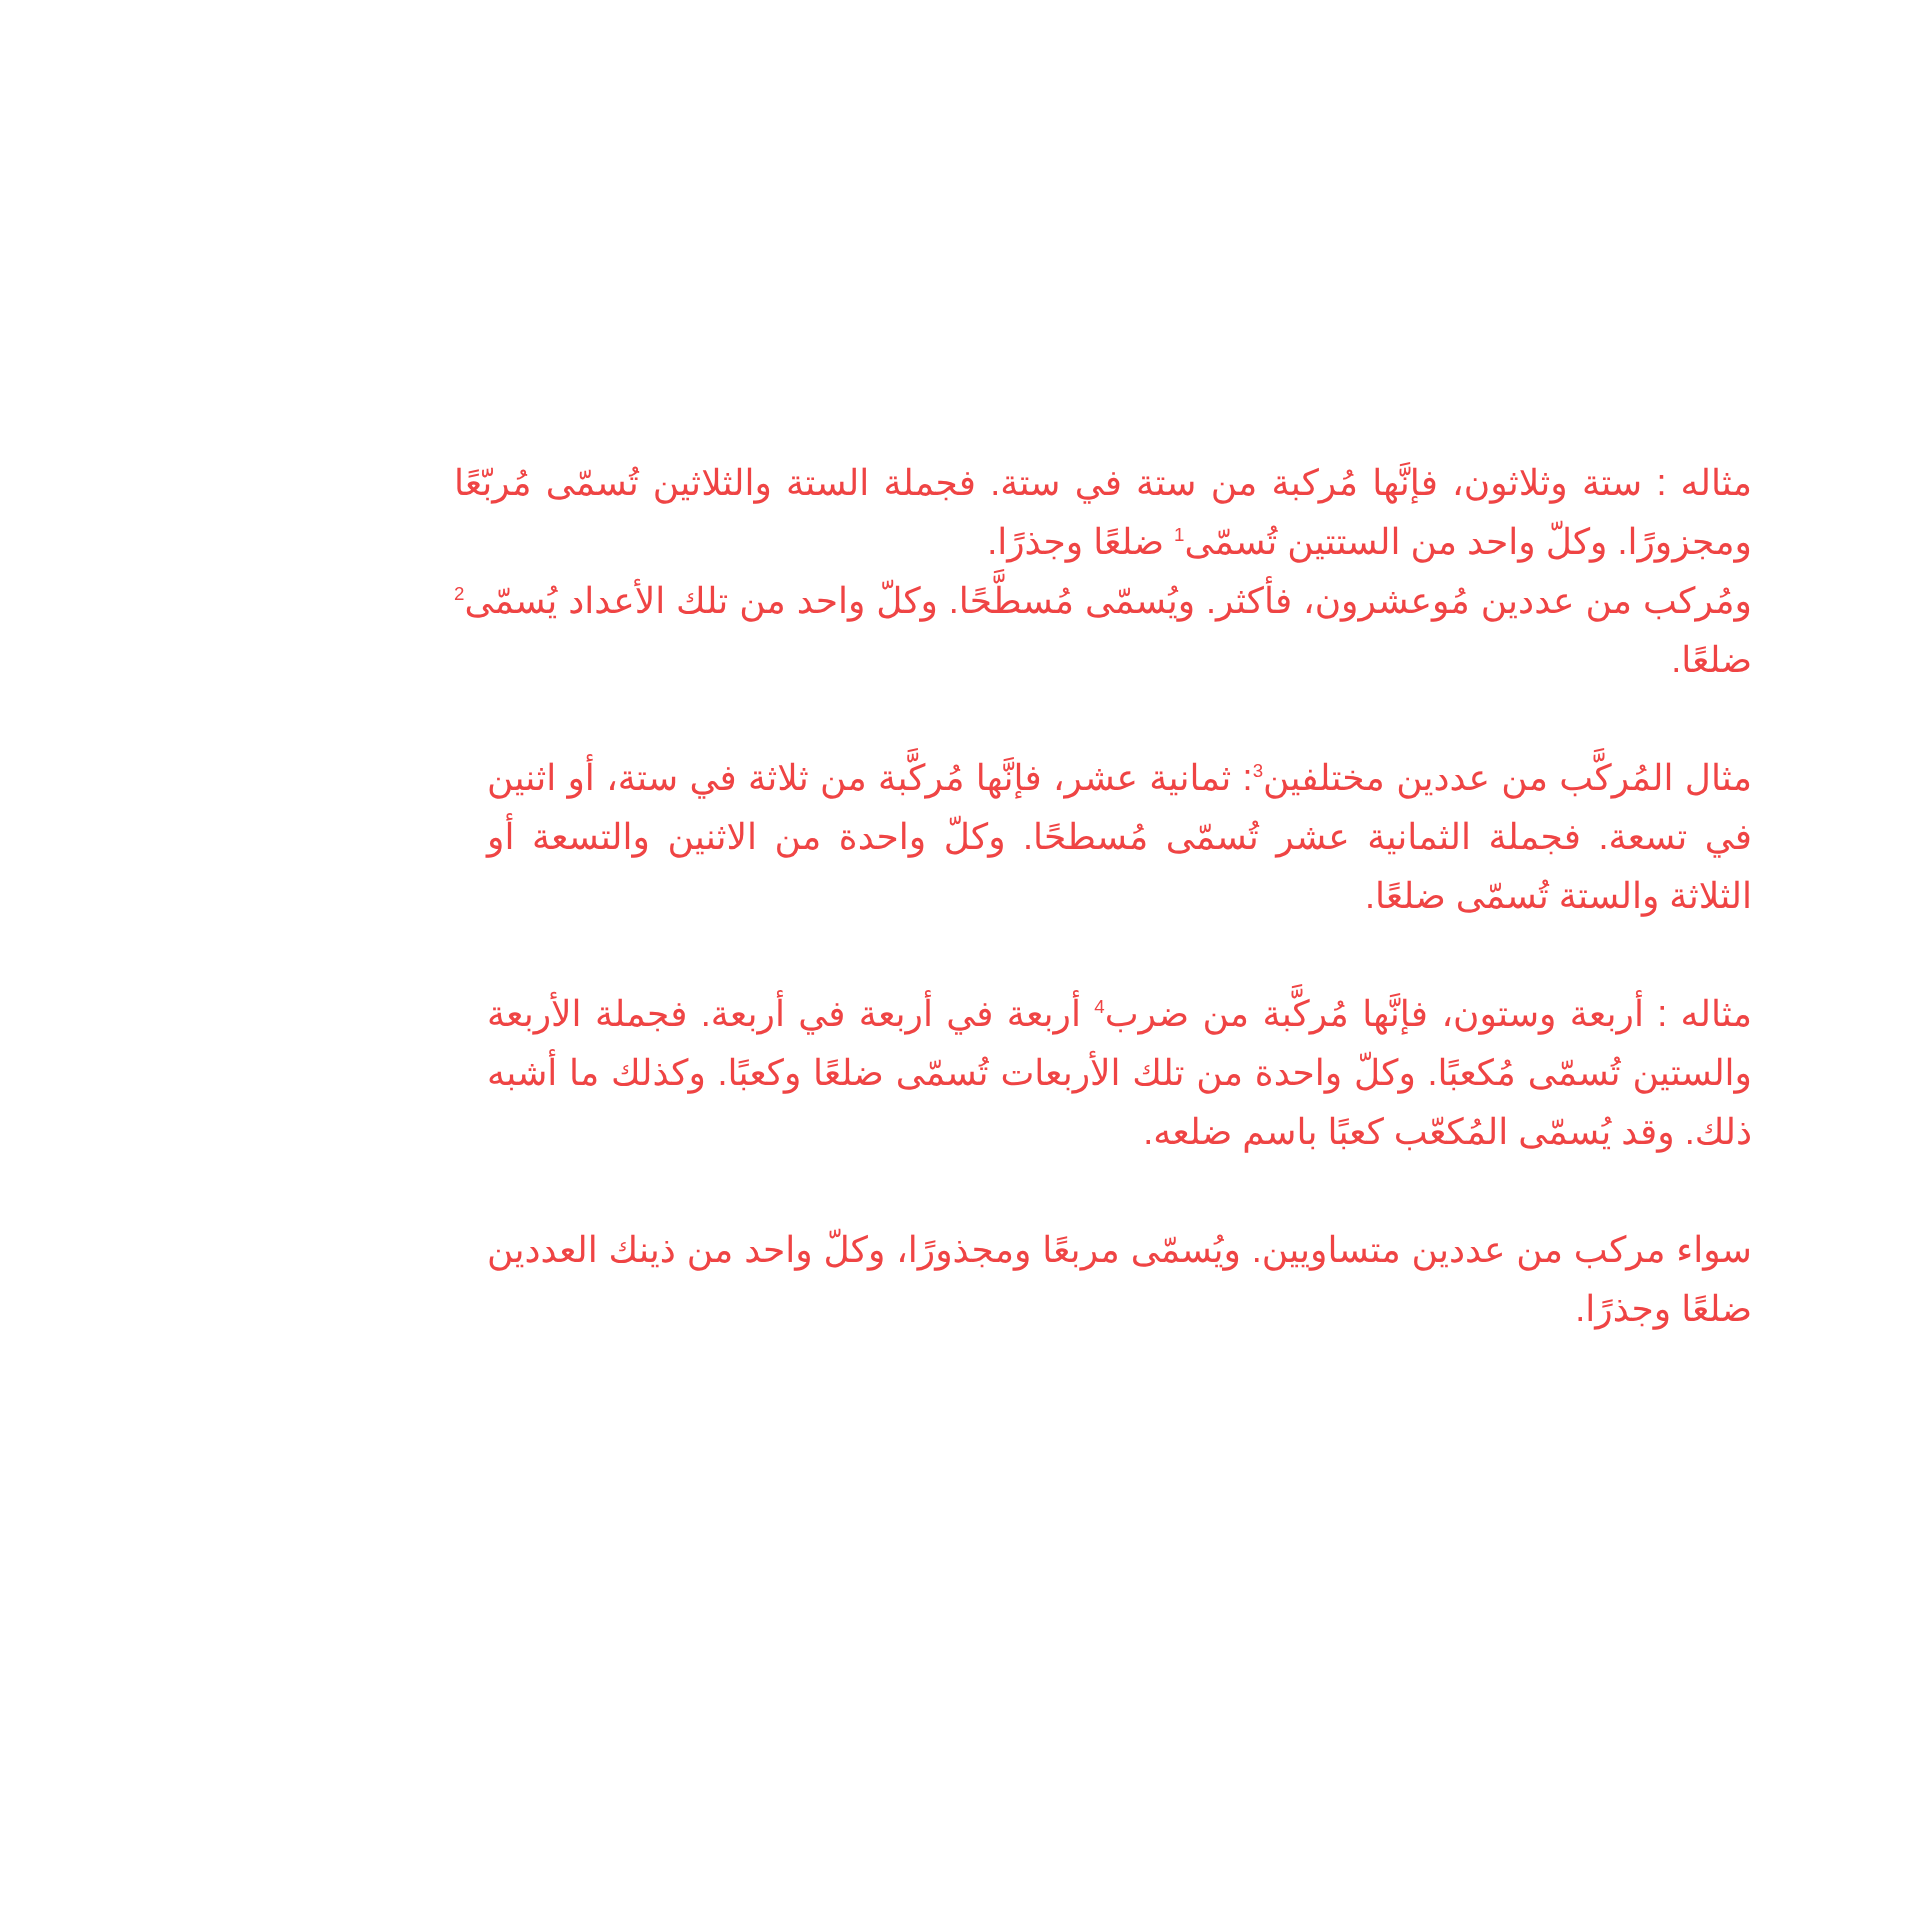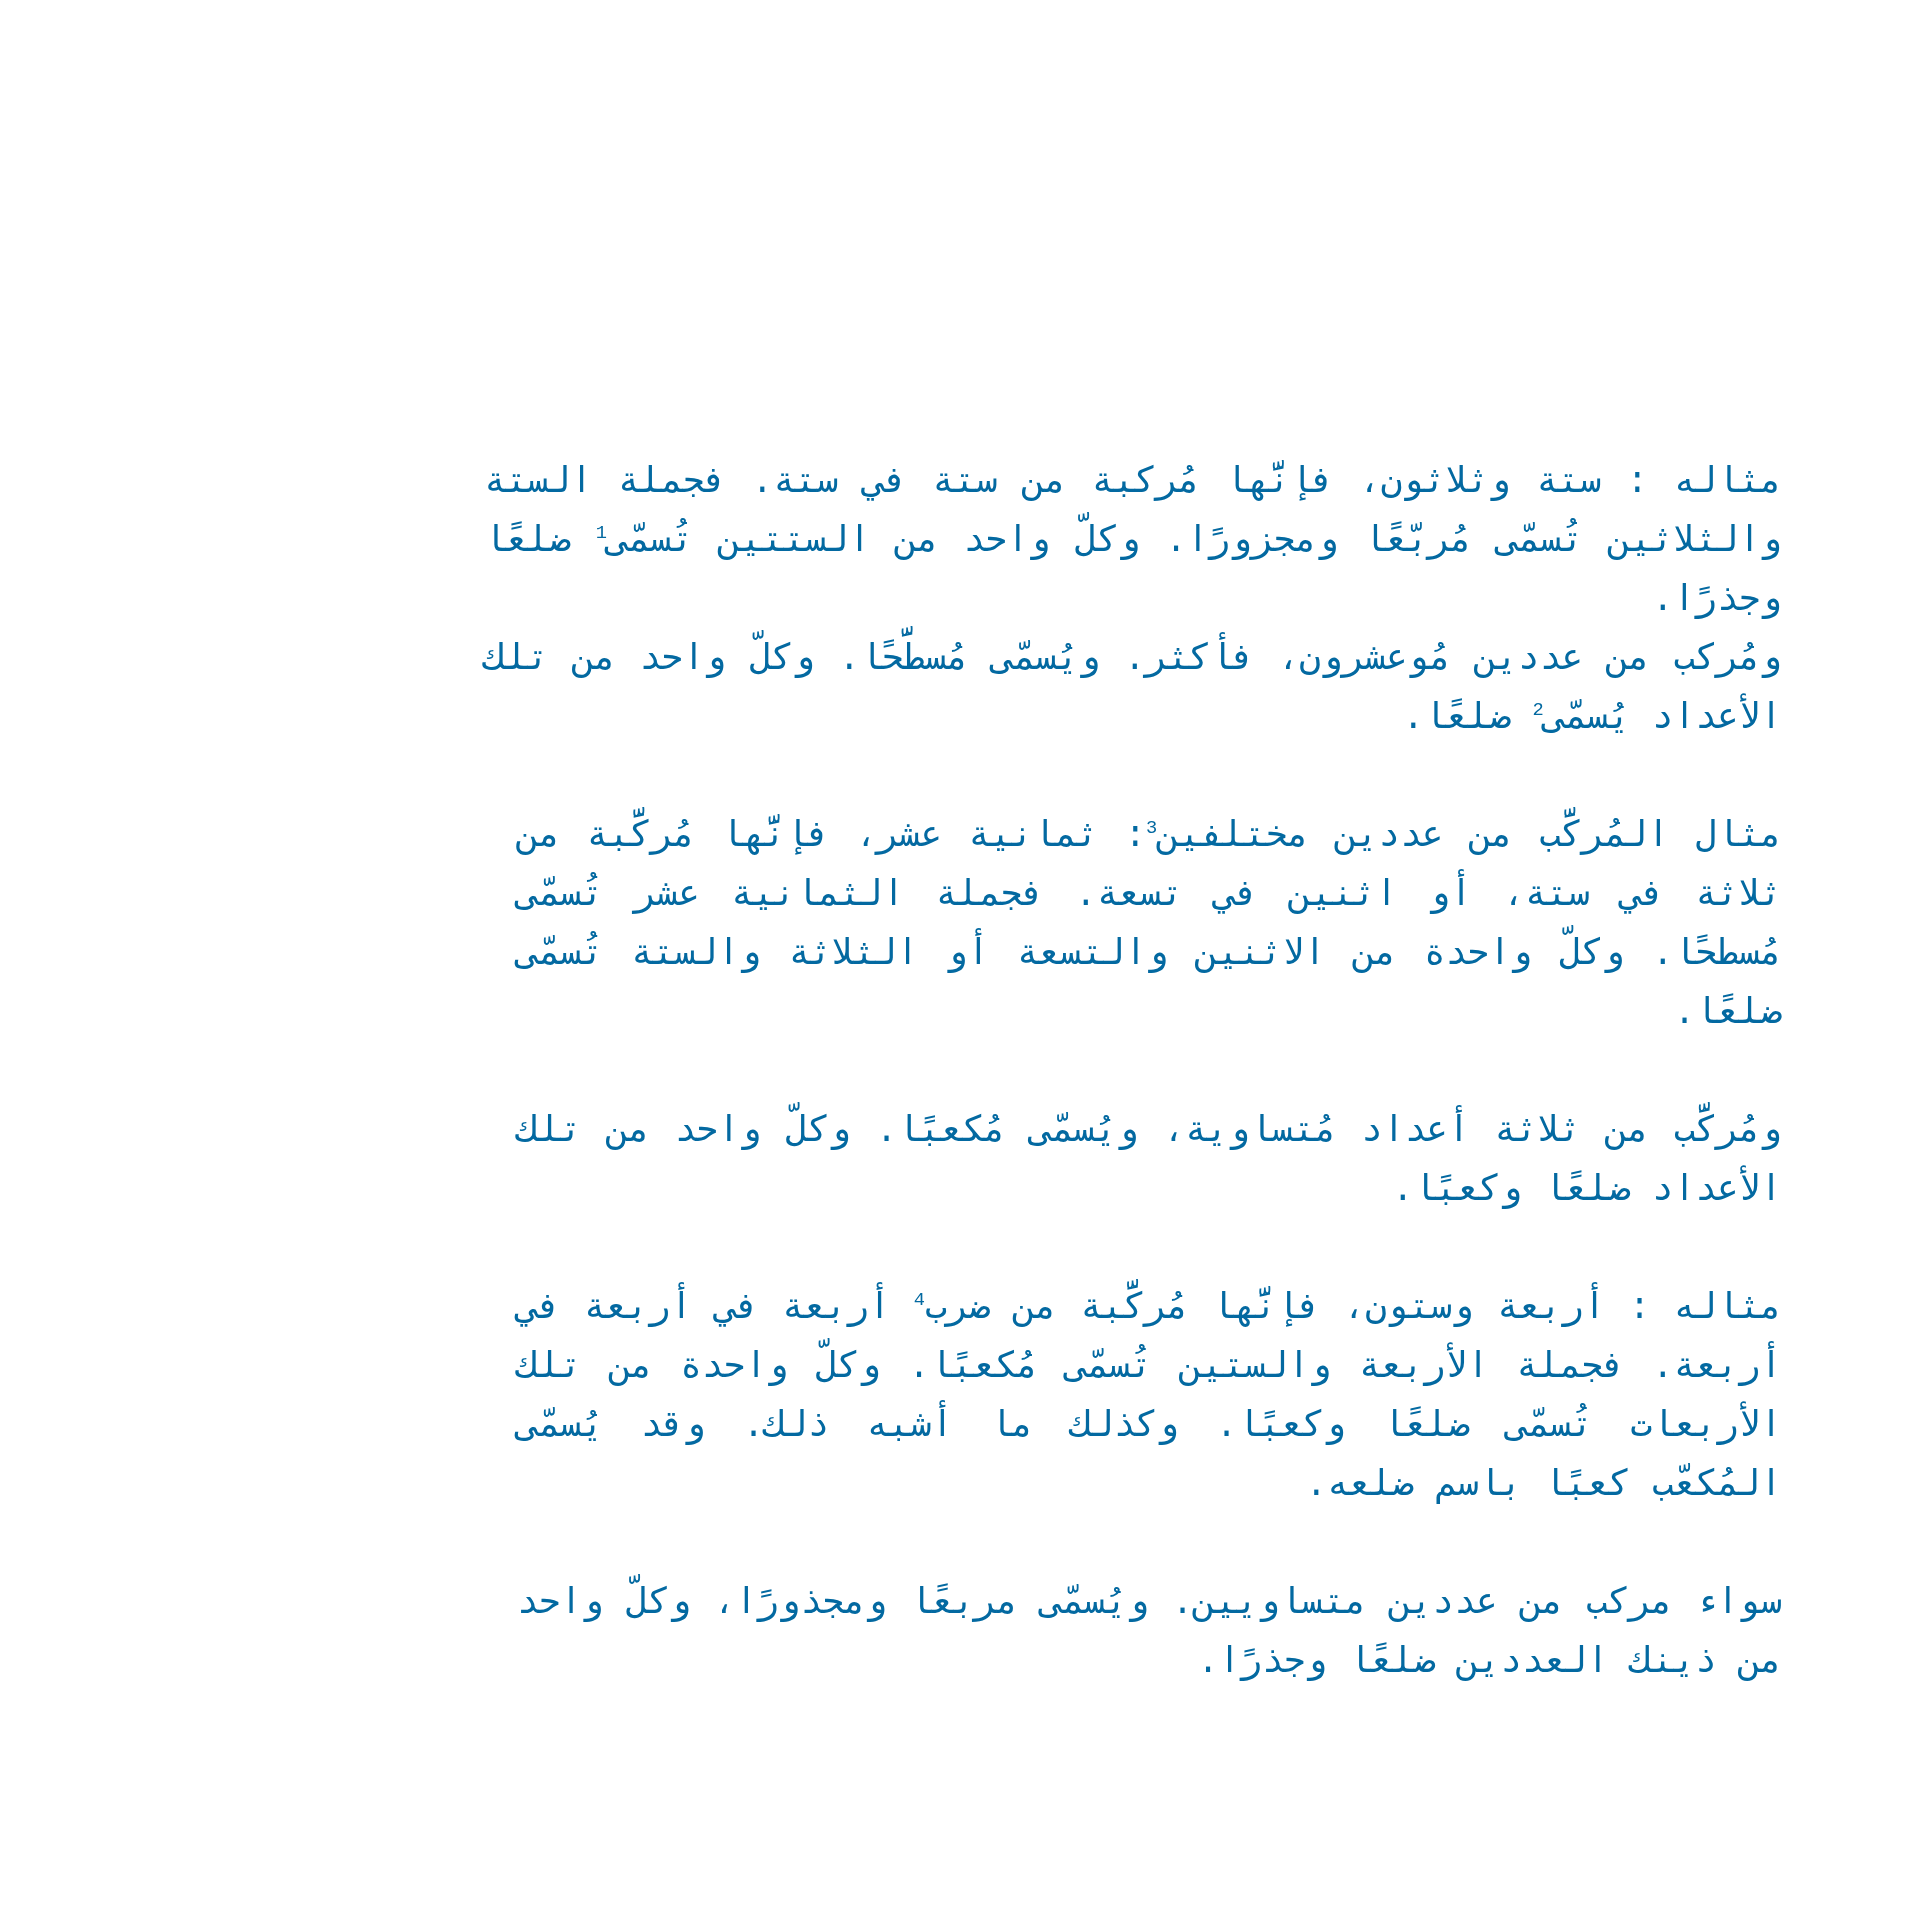--- a/index.html
+++ b/index.html
@@ -12,28 +12,28 @@
     width: 2179px;
     height: 3082px;
     background: #ffffff;
     color: #000000;
     overflow: hidden;
   }
   
   .text-block {
     position: absolute;
     top: 453px;
-    right: 397px;
+    right: 427px;
     width: 1298px;
     direction: rtl;
     text-align: justify;
-    font-family: Liberation Mono, monospace;
+    font-family: Liberation Sans, sans-serif;
     font-size: 36px;
     line-height: 59px;
-    color: #0369a1;
+    color: #ef4444;
   }
   .text-block p {
     margin: 0;
     padding: 0;
   }
   .text-block p.gap {
     margin-top: 59px;
     margin-left: 33px;
   }
   sup.fn-mark {
@@ -44,20 +44,19 @@
 </style>
 </head>
 <body>
 
 <div class="page">
 
   <div class="text-block">
     <p><span>مثاله : ستة وثلاثون، فإنَّها مُركبة من ستة في ستة. فجملة الستة والثلاثين تُسمّى مُربّعًا ومجزورًا. وكلّ واحد من الستتين تُسمّى</span><sup class="fn-mark">1</sup><span> ضلعًا وجذرًا.</span></p>
     <p><span>ومُركب من عددين مُوعشرون، فأكثر. ويُسمّى مُسطَّحًا. وكلّ واحد من تلك الأعداد يُسمّى</span><sup class="fn-mark">2</sup><span> ضلعًا.</span></p>
     <p class="gap"><span>مثال المُركَّب من عددين مختلفين</span><sup class="fn-mark">3</sup><span>: ثمانية عشر، فإنَّها مُركَّبة من ثلاثة في ستة، أو اثنين في تسعة. فجملة الثمانية عشر تُسمّى مُسطحًا. وكلّ واحدة من الاثنين والتسعة أو الثلاثة والستة تُسمّى ضلعًا.</span></p>
-    <p class="gap"><span>ومُركَّب من ثلاثة أعداد مُتساوية، ويُسمّى مُكعبًا. وكلّ واحد من تلك الأعداد ضلعًا وكعبًا.</span></p>
     <p class="gap"><span>مثاله : أربعة وستون، فإنَّها مُركَّبة من ضرب</span><sup class="fn-mark">4</sup><span> أربعة في أربعة في أربعة. فجملة الأربعة والستين تُسمّى مُكعبًا. وكلّ واحدة من تلك الأربعات تُسمّى ضلعًا وكعبًا. وكذلك ما أشبه ذلك. وقد يُسمّى المُكعّب كعبًا باسم ضلعه.</span></p>
     <p class="gap"><span>سواء مركب من عددين متساويين. ويُسمّى مربعًا ومجذورًا، وكلّ واحد من ذينك العددين ضلعًا وجذرًا.</span></p>
 
   </div>
 
 </div>
 
 
 </body></html>

